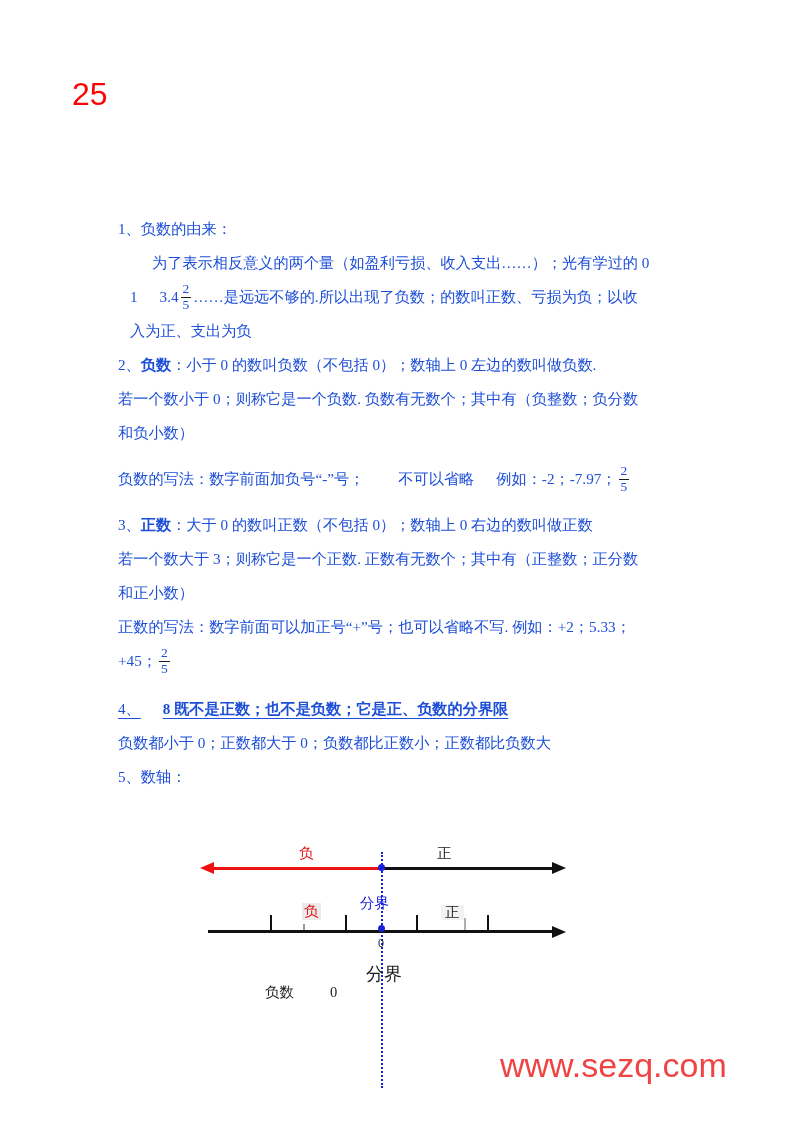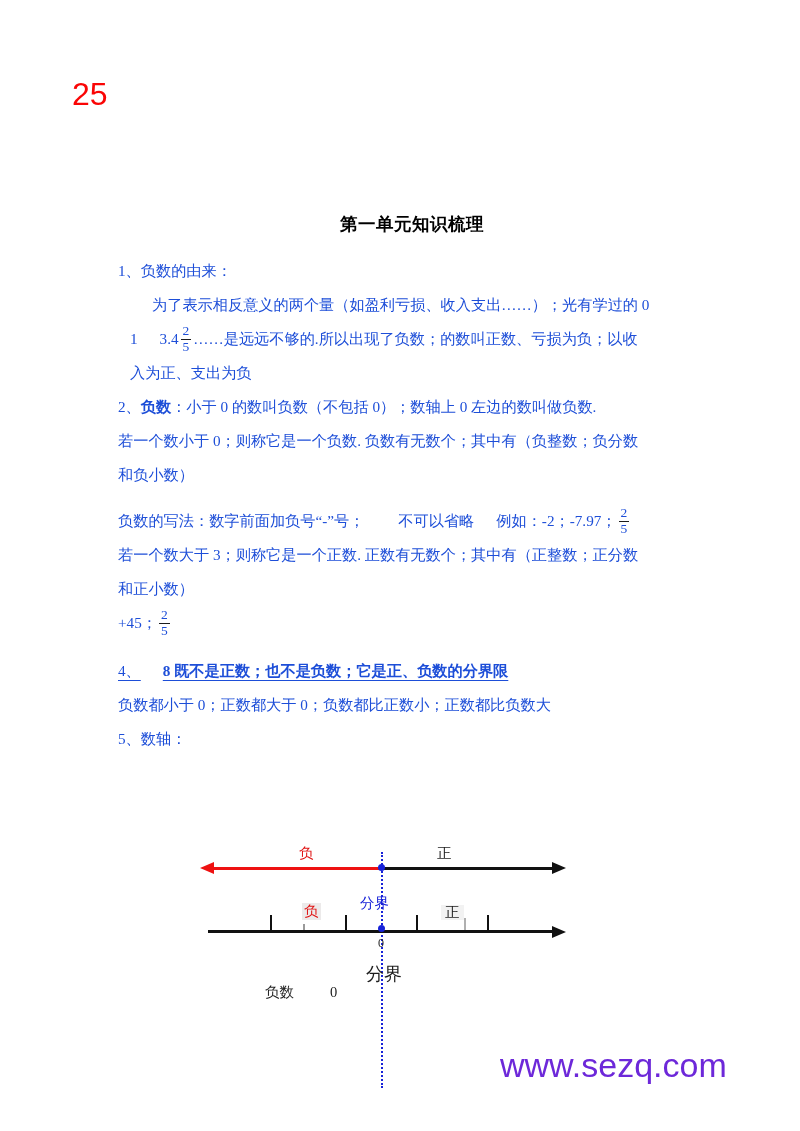--- a/index.html
+++ b/index.html
@@ -166,36 +166,35 @@
     line-height: 1;
   }
 
   
   .watermark {
     position: absolute;
     left: 500px;
     top: 1048px;
     font-family: "Liberation Sans", "DejaVu Sans", sans-serif;
     font-size: 34px;
-    color: #6d28d9;
+    color: #ef4444;
     letter-spacing: 0px;
     line-height: 1;
     white-space: nowrap;
   }
 </style>
 </head>
 <body>
 
 <div class="page">
 
   <div class="page-number">25</div>
 
   <div class="doc">
 
-    <div class="doc-title">第一单元知识梳理</div>
 
     <p class="line indent-1">1、负数的由来：</p>
 
     <p class="line indent-2">为了表示相反意义的两个量（如盈利亏损、收入支出……）；光有学过的 0</p>
 
     <p class="line" style="padding-left:12px;">
       <span>1</span><span class="sp-m"></span><span>3.4</span><span class="frac"><span class="num">2</span><span class="den">5</span></span><span>……是远远不够的.所以出现了负数；的数叫正数、亏损为负；以收</span>
     </p>
 
     <p class="line indent-3">入为正、支出为负</p>
@@ -203,23 +202,27 @@
     <p class="line">
       <span>2、</span><b>负数</b><span>：</span><span>小于 0 的数叫负数（不包括 0）；数轴上 0 左边的数叫做负数.</span>
     </p>
     <p class="line">若一个数小于 0；则称它是一个负数. 负数有无数个；其中有（负整数；负分数</p>
     <p class="line">和负小数）</p>
 
     <p class="line" style="margin-top:12px;">
       <span>负数的写法：数字前面加负号“-”号；</span><span class="sp-l"></span><span>不可以省略</span><span class="sp-m"></span><span>例如：-2；-7.97；</span><span class="frac"><span class="num">2</span><span class="den">5</span></span>
     </p>
 
+    <p class="line" style="margin-top:12px;">
+      <span>3、</span><b>正数</b><span>：</span><span>大于 0 的数叫正数（不包括 0）；数轴上 0 右边的数叫做正数</span>
+    </p>
     <p class="line">若一个数大于 3；则称它是一个正数. 正数有无数个；其中有（正整数；正分数</p>
     <p class="line">和正小数）</p>
 
+    <p class="line">正数的写法：数字前面可以加正号“+”号；也可以省略不写. 例如：+2；5.33；</p>
     <p class="line">
       <span>+45；</span><span class="frac"><span class="num">2</span><span class="den">5</span></span>
     </p>
 
     <p class="line" style="margin-top:14px;">
       <span class="numlabel-4">4、</span><span class="sp-m"></span><span class="u-line">8 既不是正数；也不是负数；它是正、负数的分界限</span>
     </p>
     <p class="line">负数都小于 0；正数都大于 0；负数都比正数小；正数都比负数大</p>
 
     <p class="line">5、数轴：</p>

